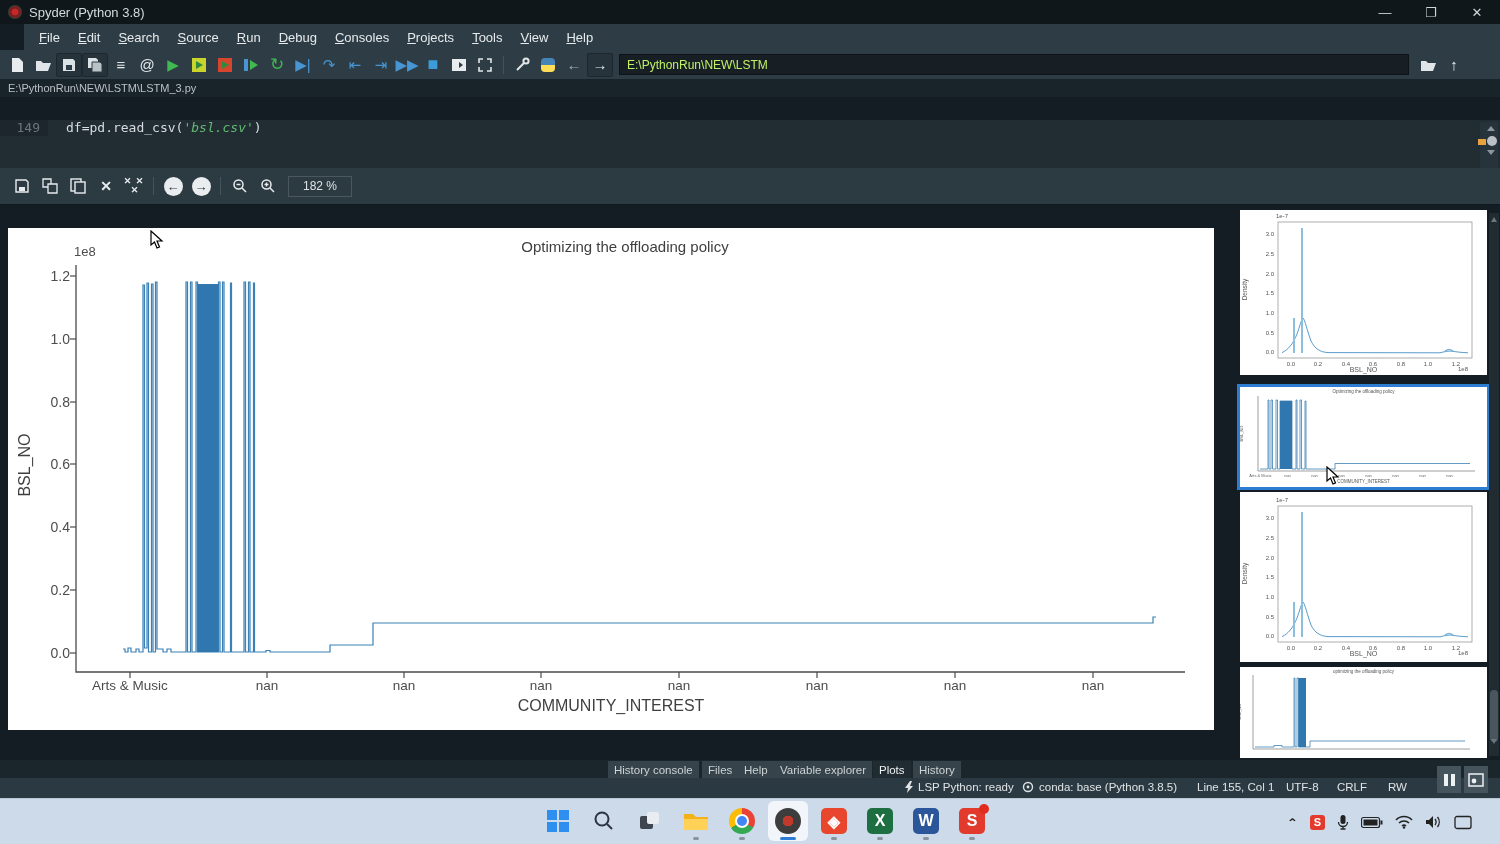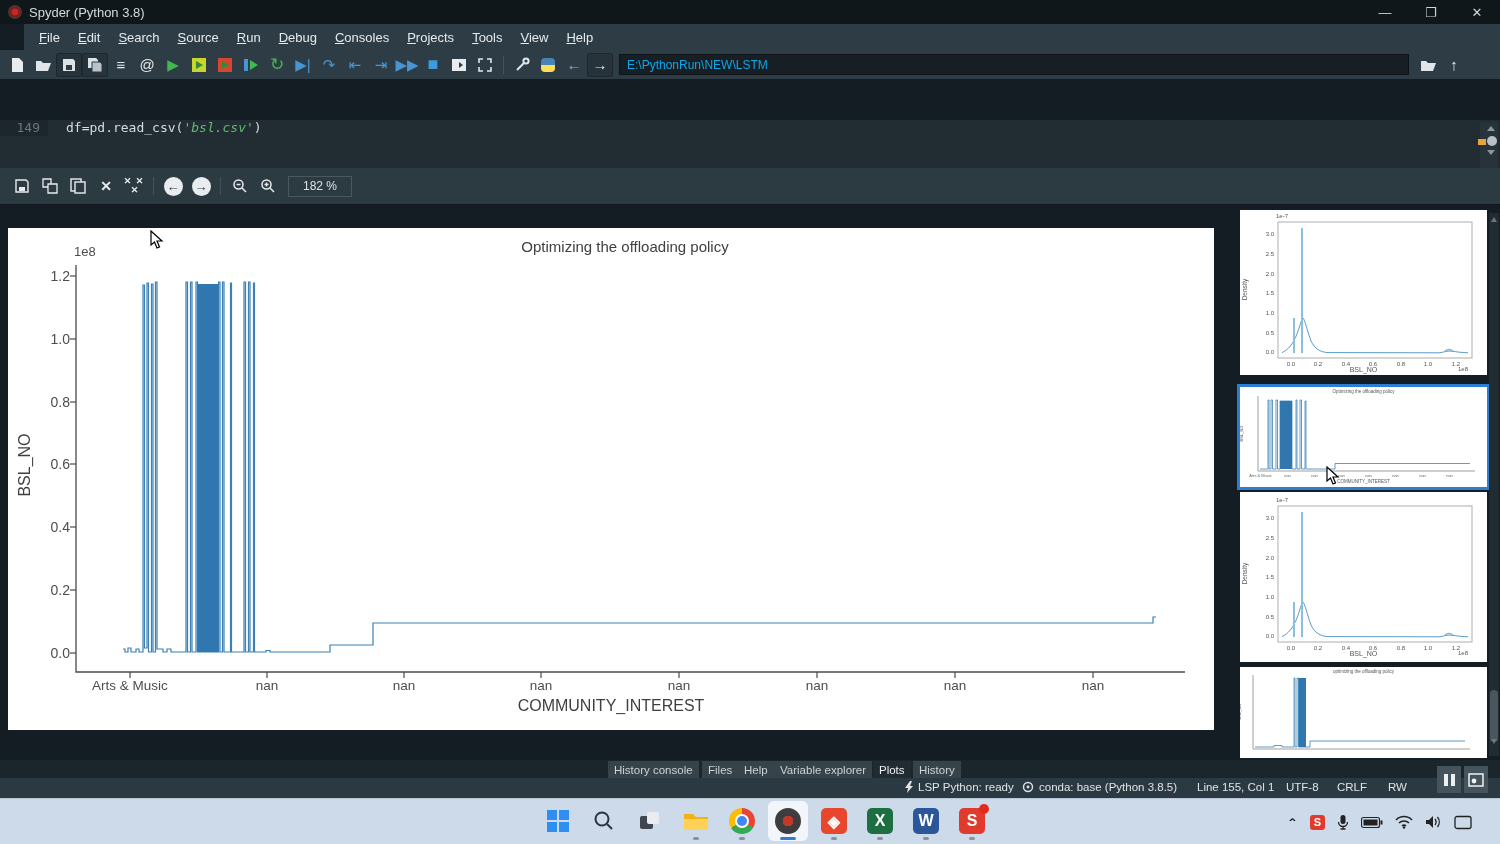--- a/index.html
+++ b/index.html
@@ -14,21 +14,21 @@
   .menubar { position:absolute; left:0; top:24px; width:1500px; height:26px; background:#2e3d45; display:flex; align-items:center; padding-left:6px;margin-left:24px; }
   .menu-item { display:inline-block; color:#e6eaec; font-size:13px; padding:4px 9px; }
   .menu-item::first-letter { text-decoration:underline; }
 
   
   .toolbar { position:absolute; left:0; top:50px; width:1500px; height:29px; background:#2e3d45; display:flex; align-items:center; padding-left:4px; }
   .tbi { width:26px; height:24px; display:flex; align-items:center; justify-content:center; color:#e2e7e9; font-size:15px; flex:0 0 auto; }
   .tbi.pressed { background:#27333b; border:1px solid #1d272e; border-radius:2px; }
   .tb-sep { width:1px; height:18px; background:#46525a; margin:0 5px; flex:0 0 auto; }
   .green { color:#3fb950; } .blue { color:#4796d3; } .bright-blue { color:#3d9bd9; }
-  .path-field { margin-left:6px; width:790px; height:21px; background:#171f25; border:1px solid #0d1316; color:#0ea5e9; font-size:12px; display:flex; align-items:center; padding-left:7px; }
+  .path-field { margin-left:6px; width:790px; height:21px; background:#171f25; border:1px solid #0d1316; color:#bef264; font-size:12px; display:flex; align-items:center; padding-left:7px; }
   .pyicon { width:14px; height:14px; border-radius:4px; background:linear-gradient(180deg,#4584b6 50%,#ffde57 50%); }
 
   .breadcrumb-bar { position:absolute; left:0; top:79px; width:1500px; height:18px; background:#19232a; color:#b9c0c4; font-size:11px; display:flex; align-items:center; padding-left:8px; }
 
   
   .tabbar { position:absolute; left:0; top:97px; width:1500px; height:23px; background:#19232a; display:flex; align-items:flex-end;margin-top:26px; }
   .tab-browse { width:24px; height:21px; margin-left:2px; display:flex; align-items:center; justify-content:center; }
   .ed-tab { height:21px; margin-left:2px; background:#31404a; border-bottom:2px solid #4a9bd5; color:#e2e6e8; font-size:11px; display:flex; align-items:center; padding:0 7px; gap:7px; }
   .tab-close { color:#8d979c; font-size:10px; }
   .hamburger { position:absolute; right:6px; width:18px; height:12px; border-top:2px solid #cfd6da; border-bottom:2px solid #cfd6da; }
@@ -208,20 +208,23 @@
         <span>E:\PythonRun\NEW\LSTM</span>
       </div>
     <div class="tbi" style="margin-left:6px">
         <svg width="17" height="14">
           <path d="M1 3h5l2 2h8l-3 8H1z" fill="#dfe5e8"></path>
         </svg>
       </div>
     <div class="tbi" style="font-weight:bold">↑</div>
   </div>
 
+  <div class="breadcrumb-bar">
+      <span>E:\PythonRun\NEW\LSTM\LSTM_3.py</span>
+    </div>
 
   <div class="tabbar">
     <div class="tab-browse">
         <svg width="14" height="14">
           <rect x="1" y="1" width="12" height="12" fill="none" stroke="#cfd6da" stroke-width="1.5"></rect>
           <path d="M7 1v12" stroke="#cfd6da"></path>
         </svg>
       </div>
     <div class="ed-tab">
       <span>LSTM_3.py</span>

